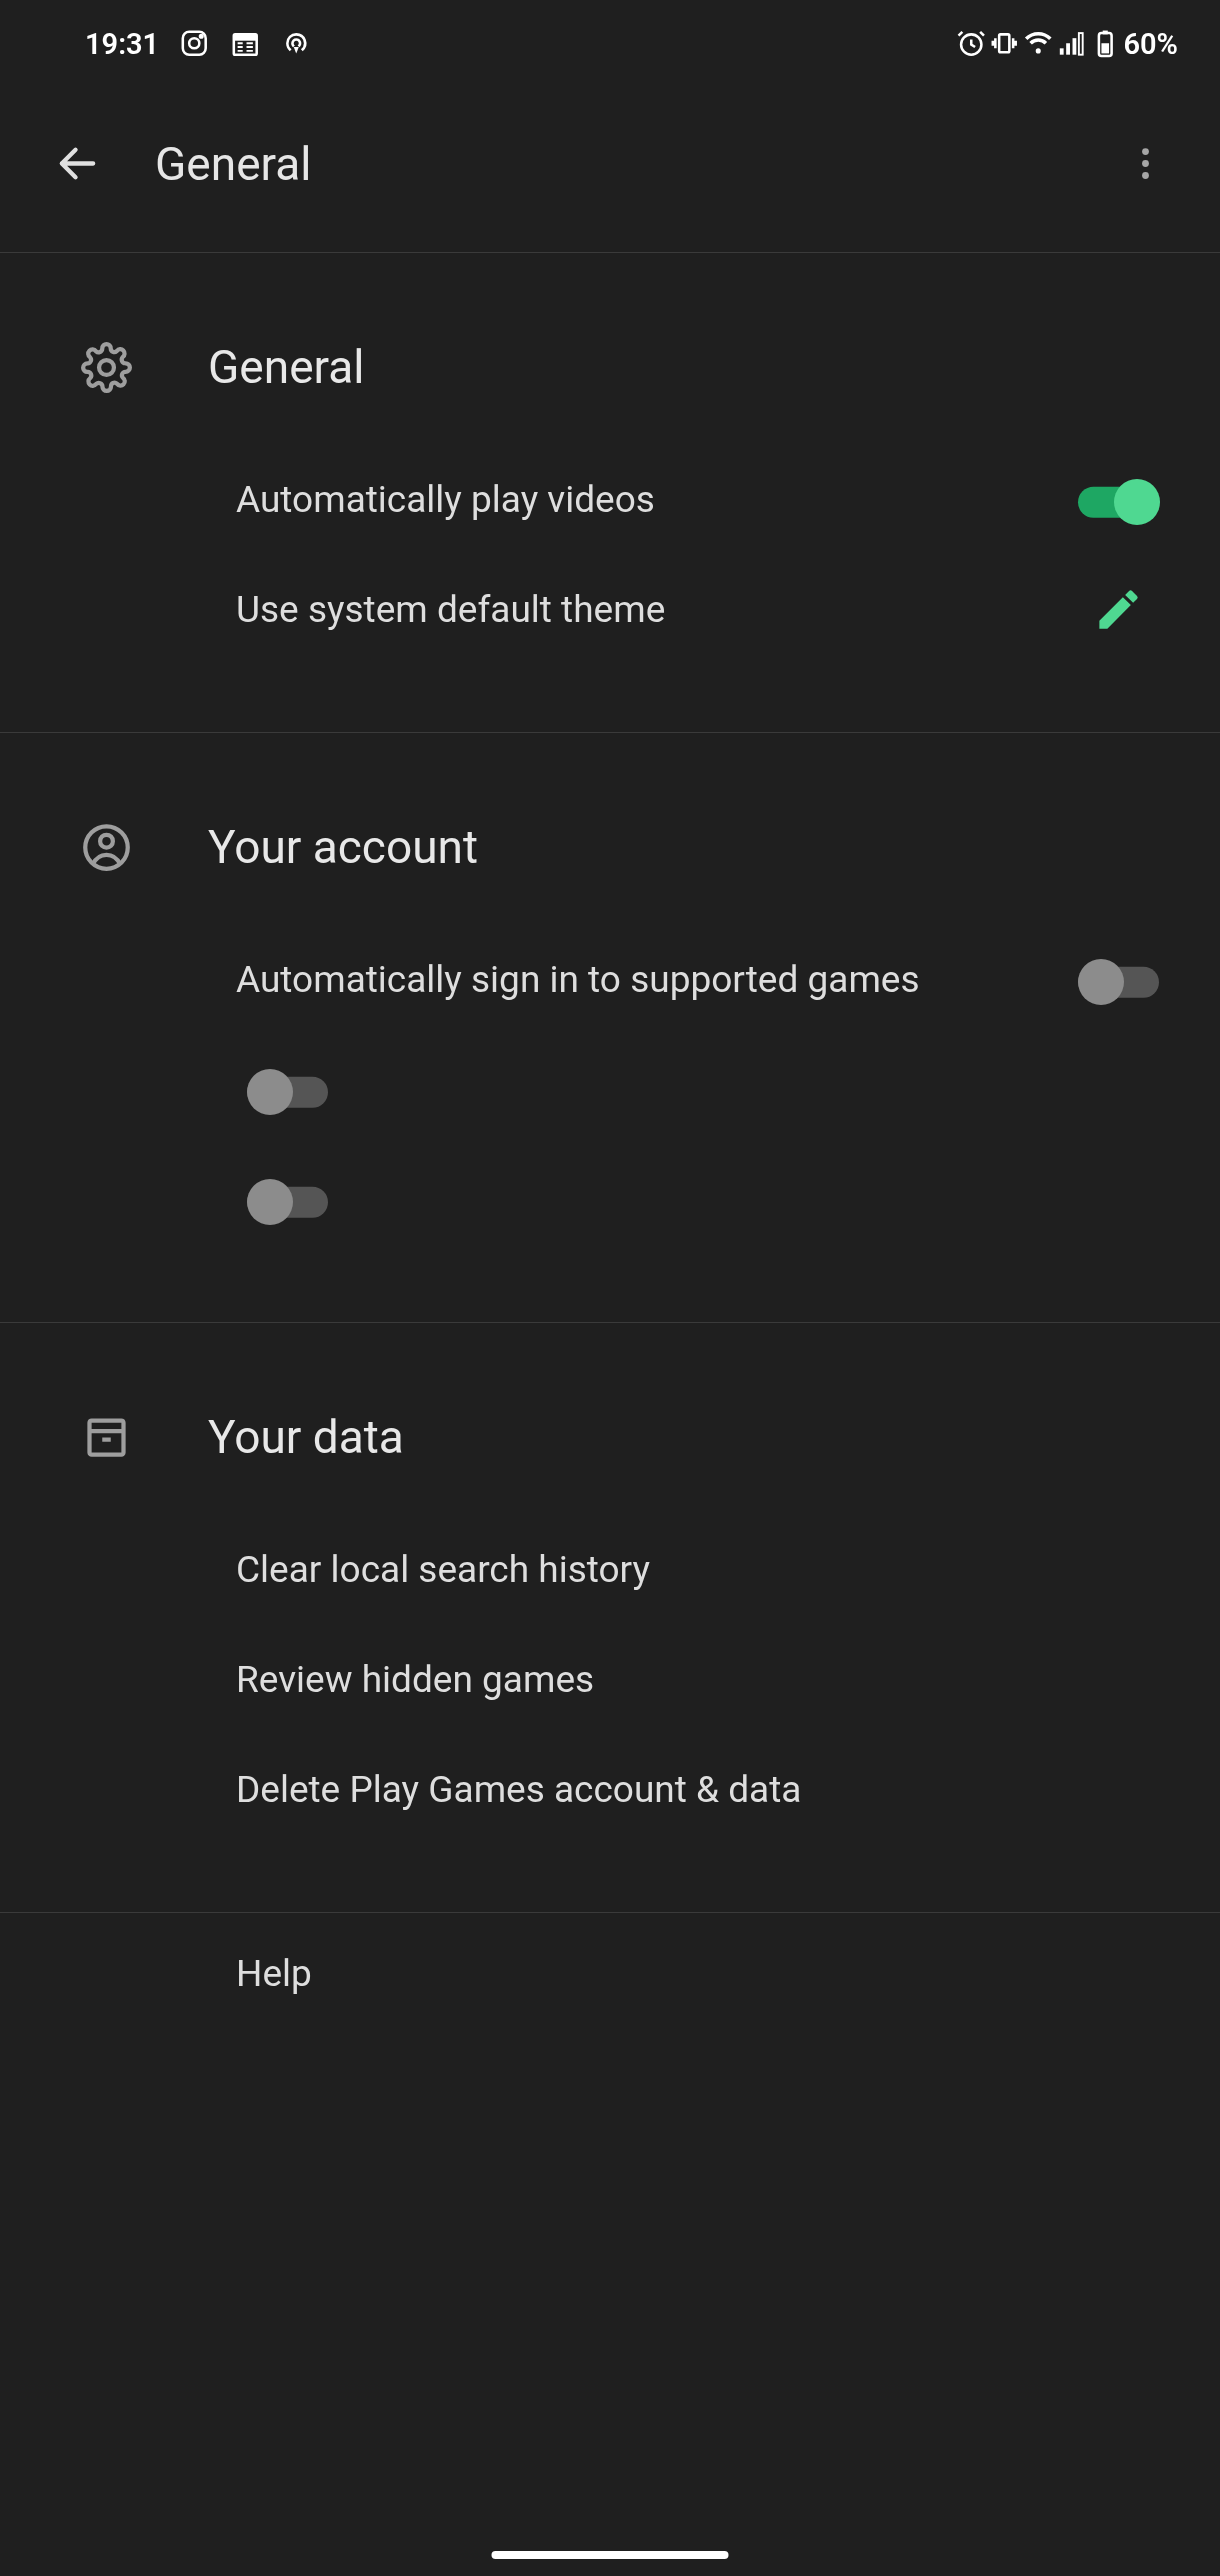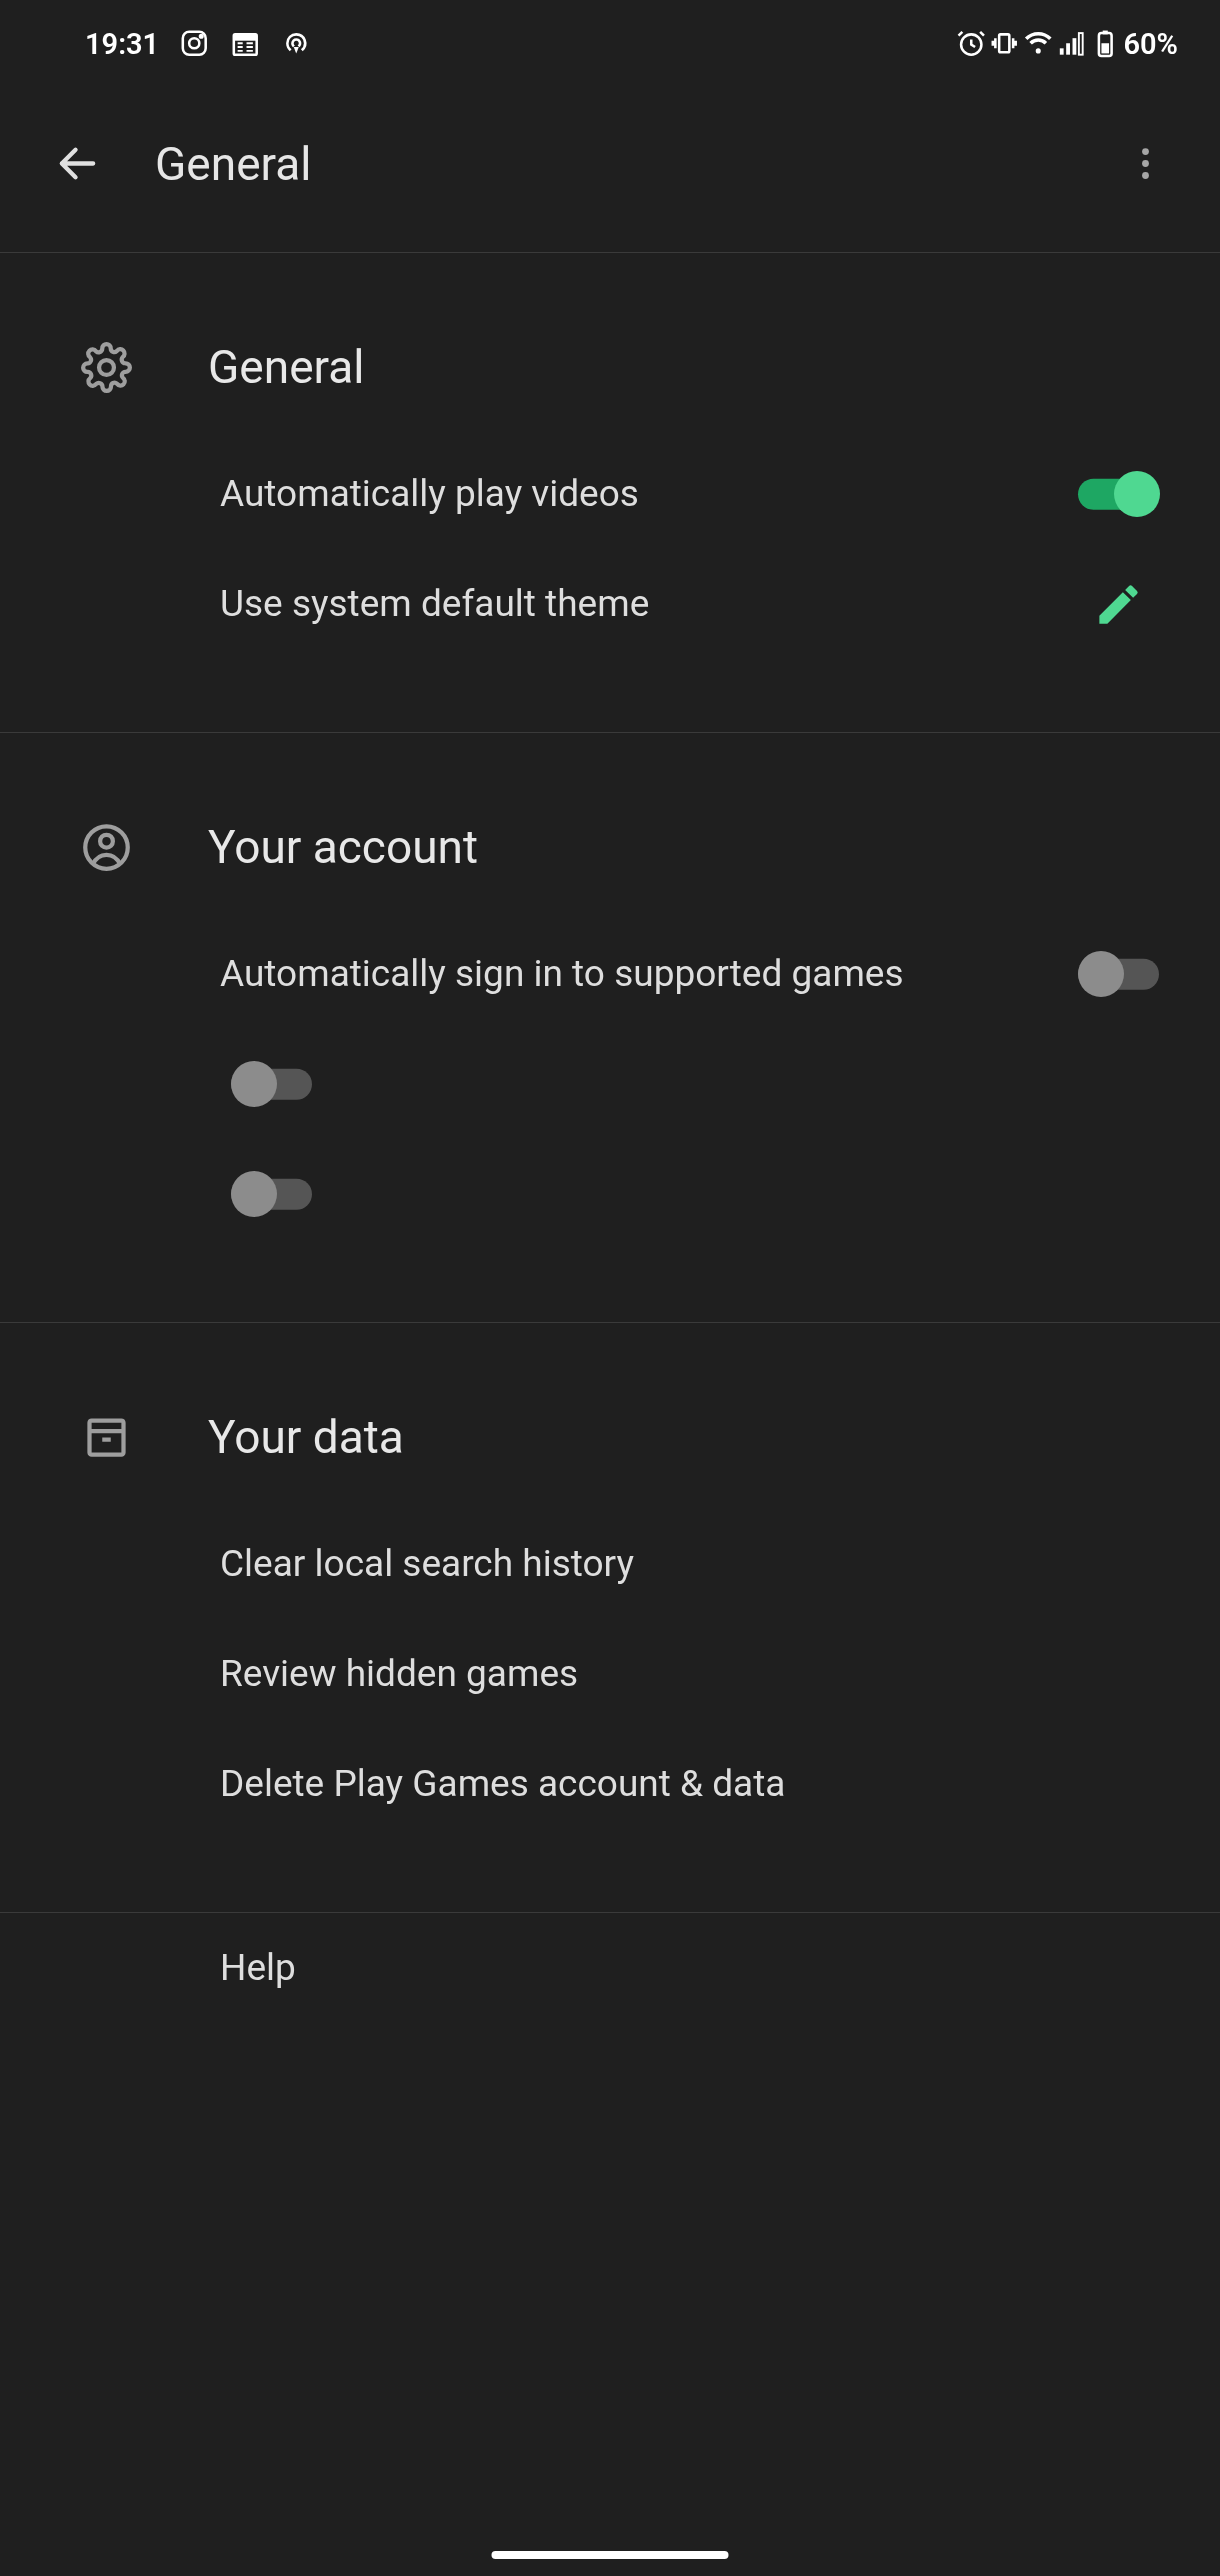--- a/index.html
+++ b/index.html
@@ -73,24 +73,25 @@
     }
     .sec-icon svg { width:51px; height:51px; }
     .sec-title {
       font-size: 46px;
       font-weight: 400;
       color:#e8e8e8;
       margin-left: 64px;
     }
 
     .row {
-      display:flex; align-items:center;
+      display:flex; align-items:flex-end;
       padding: 24px 51px 24px 220px;
       min-height: 110px;
       cursor:pointer;
+      margin-left:16px;
     }
     .row-text {
       flex:1;
       font-size: 37px;
       line-height: 1.35;
       color:#dedede;
       padding-right: 30.5px;
     }
     .row-trailing {
       width:102px; display:flex; align-items:center; justify-content:center;

